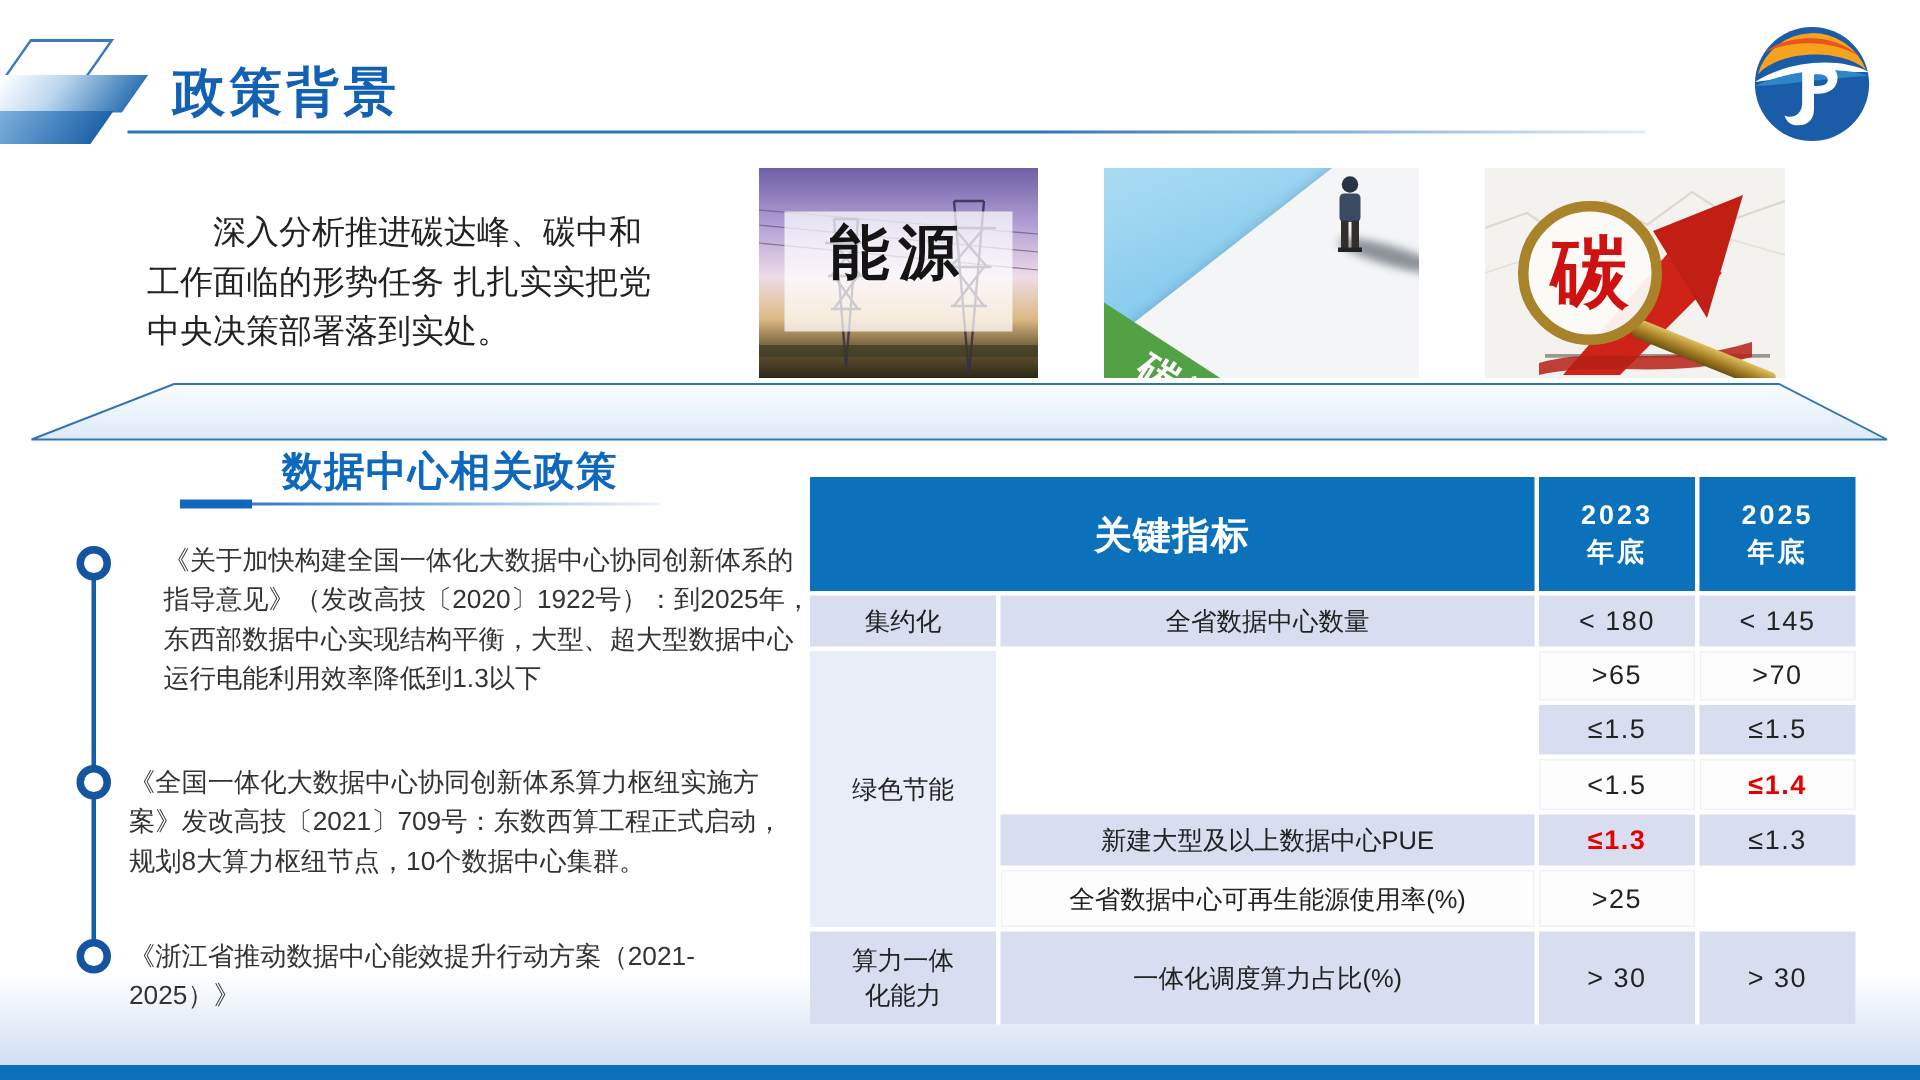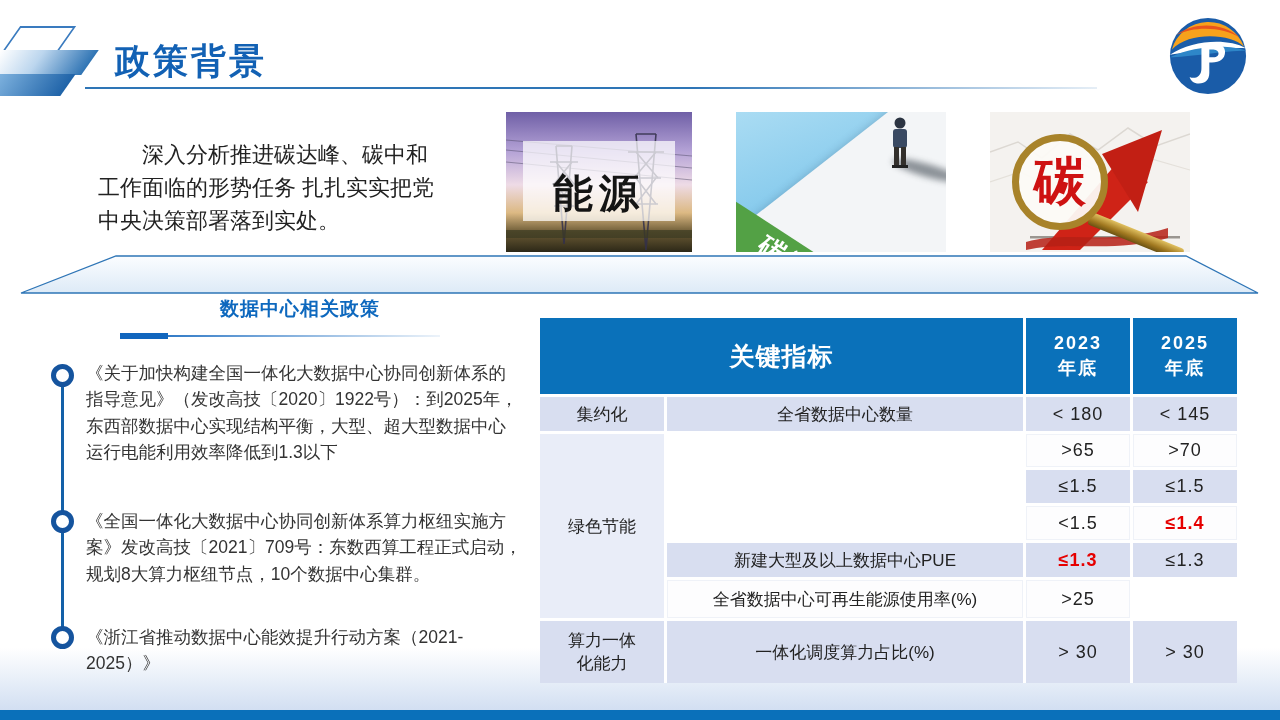--- a/index.html
+++ b/index.html
@@ -20,21 +20,21 @@
   .header-line{position:absolute;left:85px;top:87px;width:1012px;height:2px;
     background:linear-gradient(90deg,#2E75B6 0%,#2E75B6 60%,rgba(46,117,182,0.12) 100%);}
   .logo{position:absolute;left:1166px;top:14px;width:84px;height:84px;}
   
   .intro-text{position:absolute;left:98px;top:138px;width:410px;font-size:22px;line-height:1.5;
     color:#222;white-space:pre-line;text-indent:2em;}
   .photo{position:absolute;top:112px;height:140px;overflow:hidden;}
   #photo-energy{left:506px;width:186px;
     background:linear-gradient(180deg,#6f5fa6 0%,#b4a2d6 28%,#eedbe6 52%,#dcb983 72%,#6b5a35 86%,#2c2817 100%);}
   .energy-box{position:absolute;left:9%;top:21%;width:82%;height:57%;
-    background:rgba(255,255,255,0.72);display:flex;align-items:flex-end;justify-content:center;}
+    background:rgba(255,255,255,0.72);display:flex;align-items:flex-start;justify-content:center;}
   .energy-box span{font-size:40px;font-weight:800;color:#141414;letter-spacing:6px;}
   #photo-peak{left:736px;width:210px;background:linear-gradient(160deg,#aadcf3 0%,#64b9e6 100%);}
   .sheet{position:absolute;left:-40px;top:150px;width:340px;height:260px;background:#f3f5f7;
     transform:rotate(-38deg);transform-origin:0 0;box-shadow:0 0 8px rgba(30,60,90,.25);}
   .band{position:absolute;left:-18px;top:78px;width:320px;height:42px;background:#53A145;
     transform:rotate(33deg);transform-origin:0 0;display:flex;align-items:center;justify-content:center;}
   .band span{color:#fff;font-weight:800;font-size:27px;letter-spacing:3px;white-space:nowrap;}
   .figure-shadow{position:absolute;left:155px;top:52px;width:72px;height:13px;
     background:rgba(35,45,55,.5);filter:blur(3px);transform:rotate(16deg);border-radius:50%;}
   .figure{position:absolute;left:146px;top:4px;}
@@ -43,29 +43,29 @@
     border:7px solid #a8832a;background:rgba(252,250,246,.95);
     display:flex;align-items:center;justify-content:center;z-index:3;}
   .magnifier span{font-size:52px;font-weight:800;color:#CE1212;}
   .handle{position:absolute;left:102px;top:100px;width:100px;height:13px;z-index:2;
     background:linear-gradient(180deg,#e0c060 0%,#a07820 60%,#6b5212 100%);
     transform:rotate(22deg);transform-origin:0 0;border-radius:3px;}
   
   .trap{position:absolute;left:0;top:252px;width:1280px;height:44px;}
   
   .panel-heading{position:absolute;left:110px;top:296px;width:380px;text-align:center;
-    font-size:19px;font-weight:800;color:#0D68BE;letter-spacing:1px;}
+    font-size:27px;font-weight:800;color:#0D68BE;letter-spacing:1px;}
   .panel-underline-thin{position:absolute;left:120px;top:335px;width:320px;height:2px;
     background:linear-gradient(90deg,#1166BE 0%,rgba(17,102,190,.08) 100%);}
   .panel-underline-thick{position:absolute;left:120px;top:333px;width:48px;height:6px;background:#1166BE;}
   .timeline-line{position:absolute;left:61px;top:376px;width:3px;height:262px;background:#1360A8;}
   .ring{position:absolute;width:13px;height:13px;border:5px solid #15549E;border-radius:50%;background:#fff;}
   #ring1{left:51px;top:364px;} #ring2{left:51px;top:510px;} #ring3{left:51px;top:626px;}
   .policy-item{position:absolute;left:86px;width:436px;font-size:17.5px;line-height:1.5;color:#333;}
-  #policy1{top:360px;} #policy2{top:508px;} #policy3{top:624px;}
+  #policy1{top:360px;margin-left:23px;} #policy2{top:508px;} #policy3{top:624px;}
   
   .policy-table{position:absolute;left:540px;top:318px;display:grid;
     grid-template-columns:124px 356px 104px 104px;
     grid-template-rows:76px 34px 33px 33px 34px 34px 38px 62px;
     gap:3px;background:#fff;}
   .tcell{display:flex;align-items:center;justify-content:center;text-align:center;
     font-size:17px;color:#222;padding:0 4px;}
   .th{background:#0A71BA;color:#fff;font-weight:800;font-size:25px;letter-spacing:1px;}
   .yr{flex-direction:column;line-height:1.4;font-size:18px;letter-spacing:2px;}
   .shade{background:#D8DEF0;}

